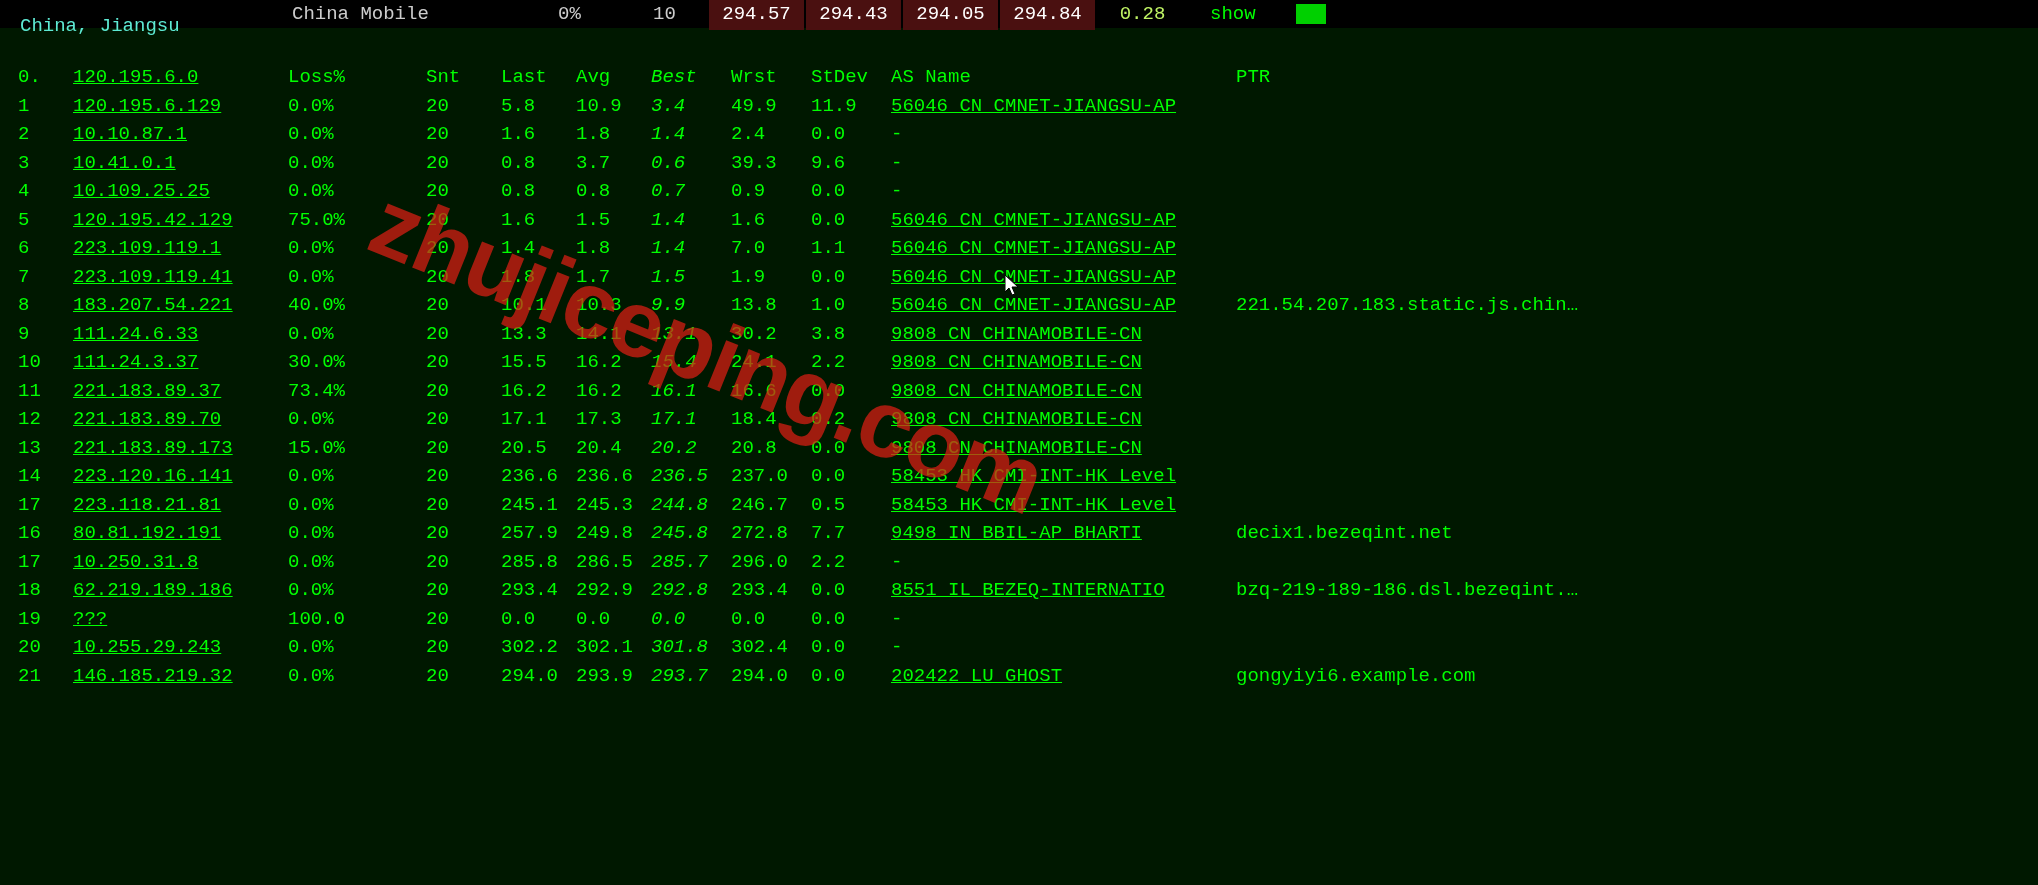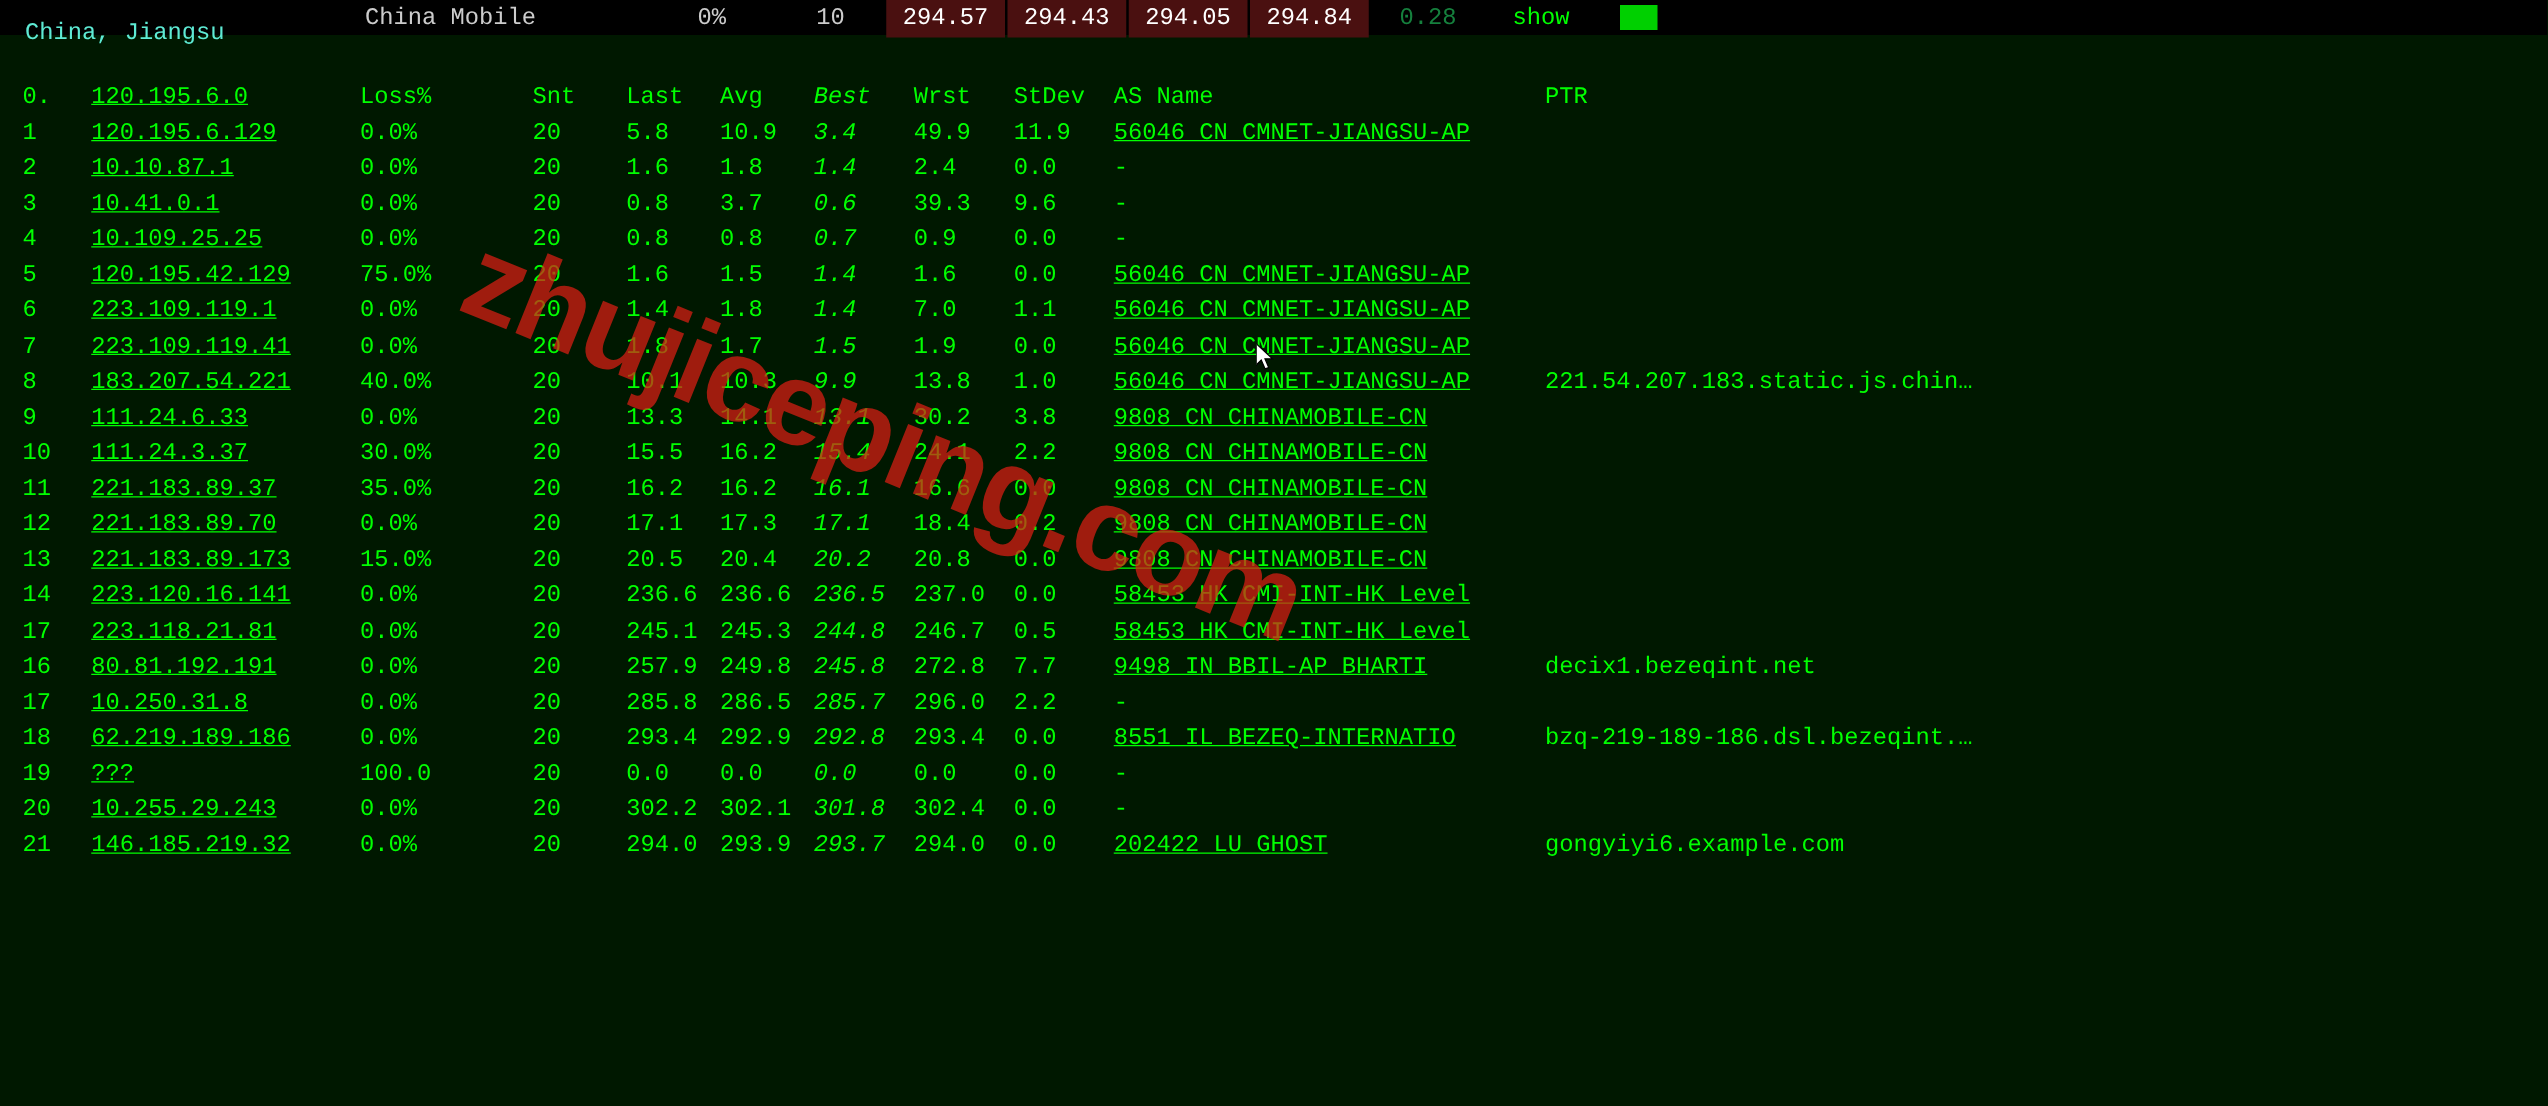--- a/index.html
+++ b/index.html
@@ -23,21 +23,21 @@
     padding: 2px 20px;
     display: flex;
     align-items: center;
     height: 28px;
   }
   .tb-loc { width: 272px; color: #5eead4; margin-top: 24px; }
   .tb-isp { width: 225px; color: #cccccc; }
   .tb-pct { width: 105px; text-align: center; color: #cccccc; }
   .tb-num { width: 85px; text-align: center; color: #cccccc; }
   .tb-ping { width: 95px; color: #ffffff; background: #4a1010; text-align: center; padding: 2px 4px; margin-left: 2px; }
-  .tb-stdev { width: 75px; color: #15803d; text-align: center; margin-left: 10px; }
+  .tb-stdev { width: 75px; color: #bef264; text-align: center; margin-left: 10px; }
   .tb-show { color: #00ff00; margin-left: 30px; }
   .tb-sq { width: 30px; height: 20px; background: #00d000; margin-left: 40px; }
   
   .main {
     padding: 35px 18px 0 18px;
   }
   .row {
     display: flex;
     white-space: nowrap;
   }
@@ -232,21 +232,21 @@
         <div class="c-avg">16.2</div>
         <div class="c-best">15.4</div>
         <div class="c-wrst">24.1</div>
         <div class="c-stdev">2.2</div>
         <div class="c-as"><span class="ul">9808  CN CHINAMOBILE-CN</span></div>
         <div class="c-ptr"></div>
       </div>
       <div class="row">
         <div class="c-hop">11</div>
         <div class="c-ip"><span>221.183.89.37</span></div>
-        <div class="c-loss">35.0%</div>
+        <div class="c-loss">73.4%</div>
         <div class="c-snt">20</div>
         <div class="c-last">16.2</div>
         <div class="c-avg">16.2</div>
         <div class="c-best">16.1</div>
         <div class="c-wrst">16.6</div>
         <div class="c-stdev">0.0</div>
         <div class="c-as"><span class="ul">9808  CN CHINAMOBILE-CN</span></div>
         <div class="c-ptr"></div>
       </div>
       <div class="row">

